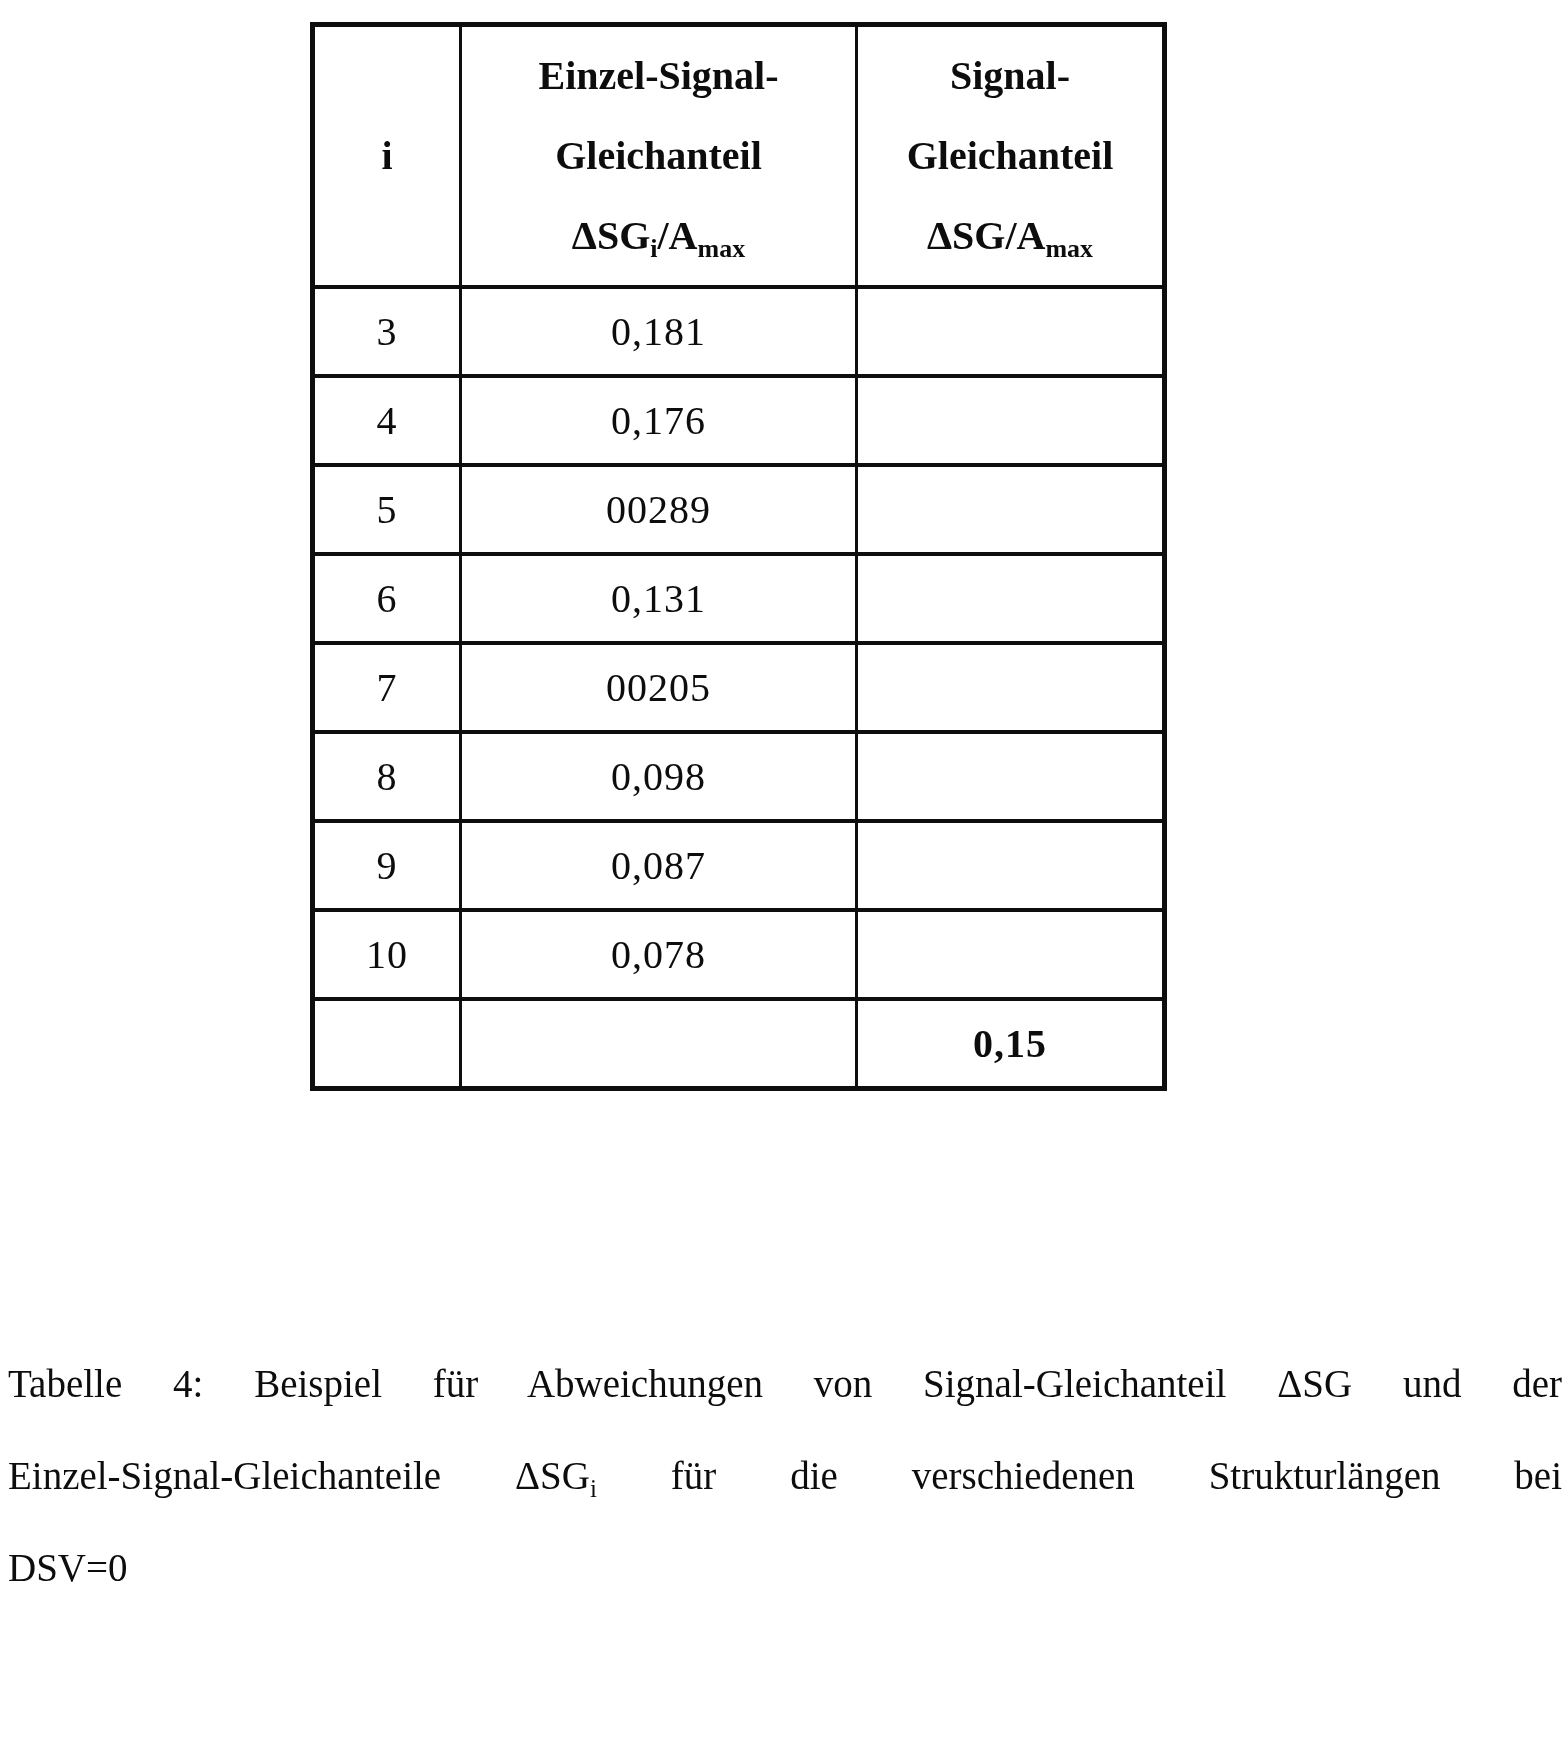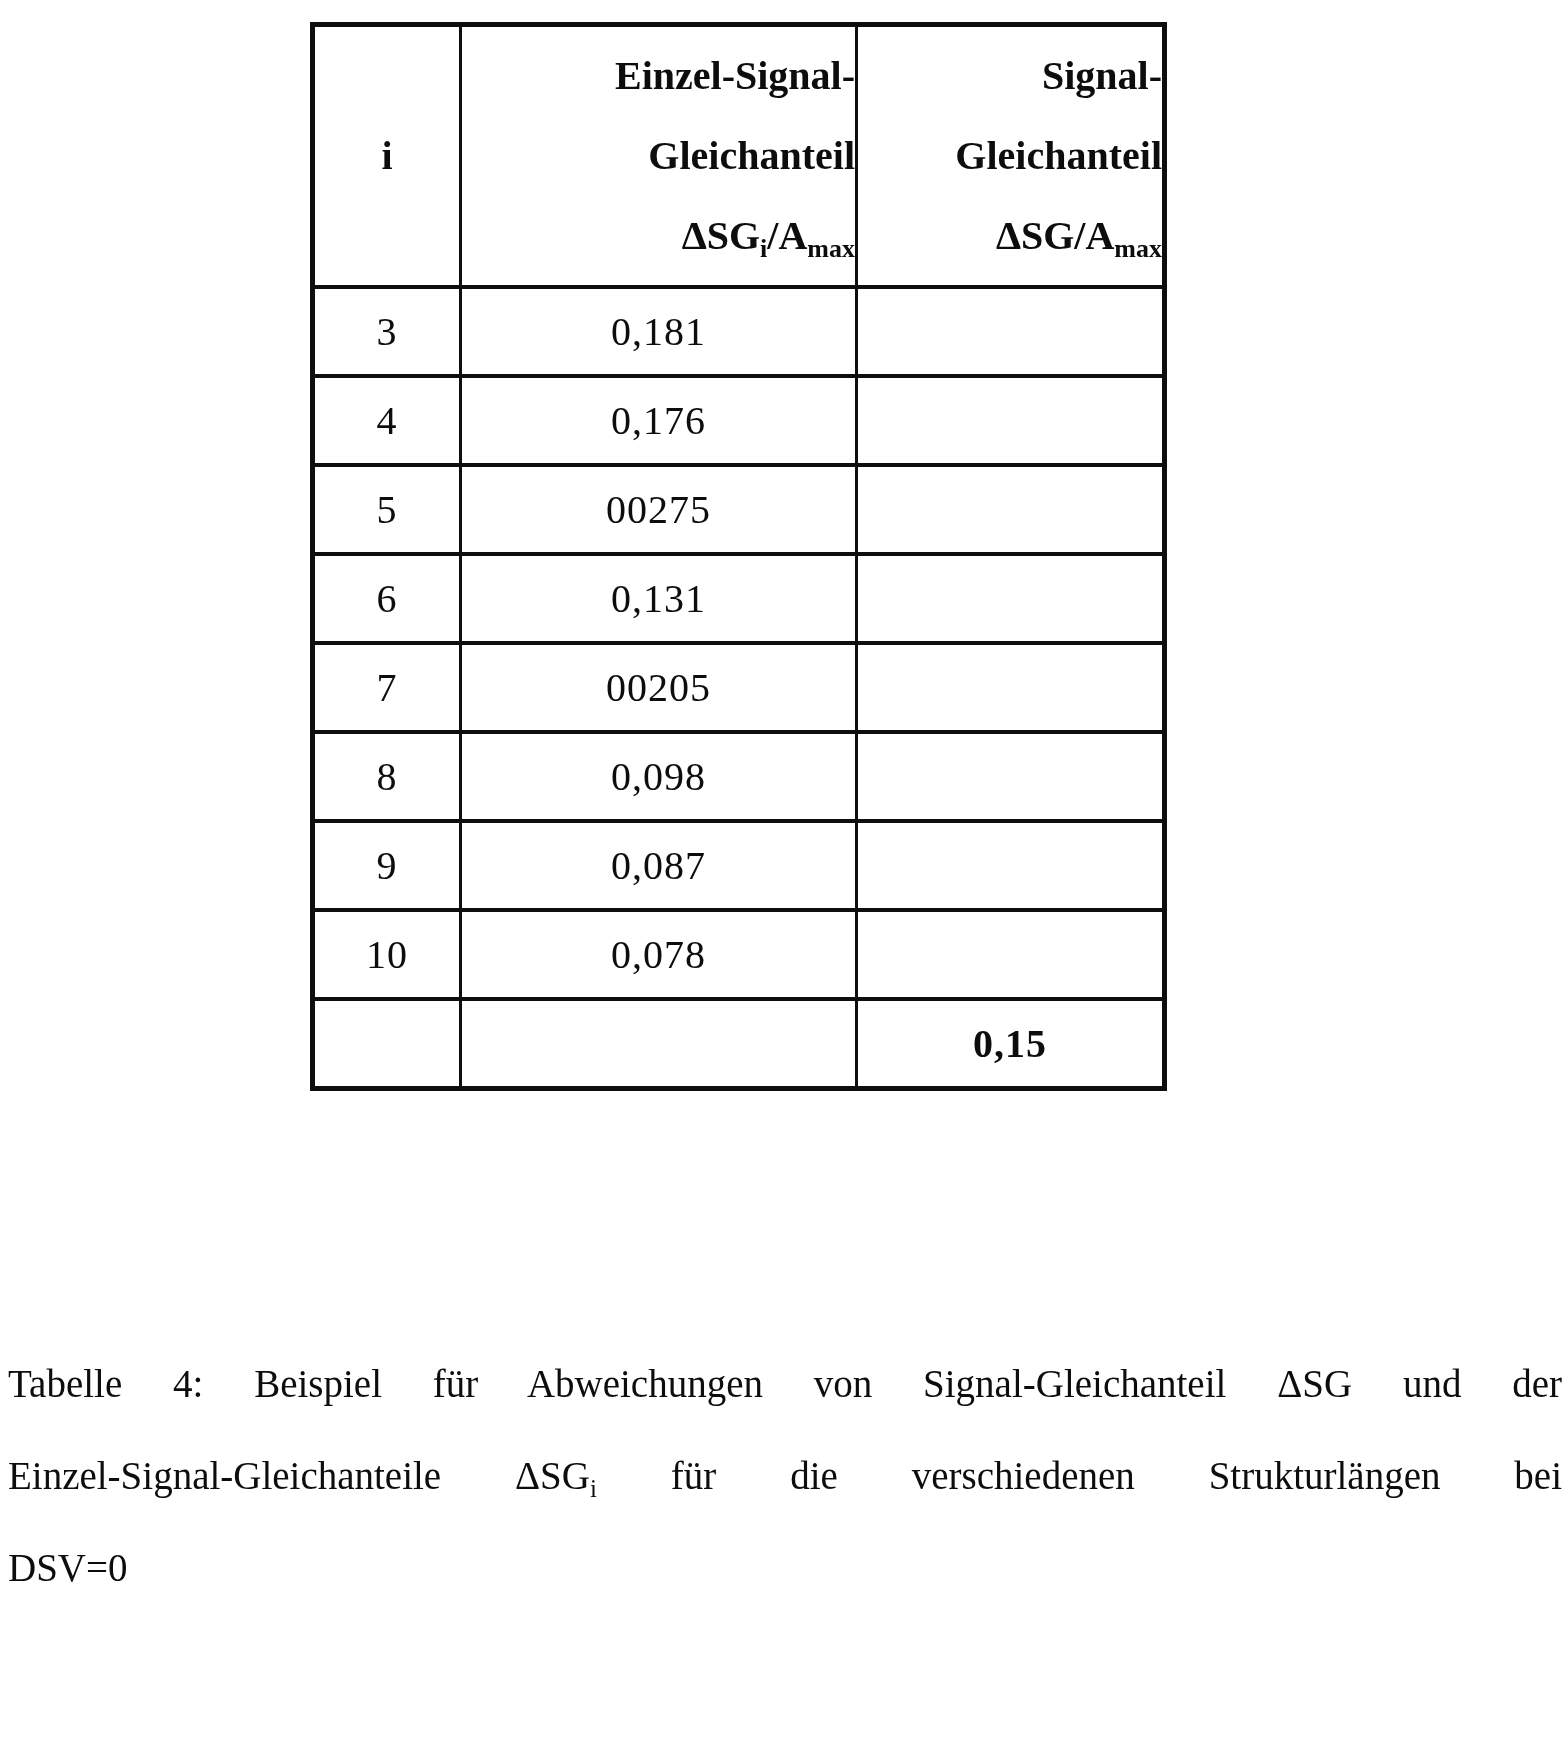--- a/index.html
+++ b/index.html
@@ -41,21 +41,21 @@
   col.c2 { width: 396px; }
   col.c3 { width: 308px; }
 
   table.t4 th {
     height: 258px;
     font-weight: bold;
     font-size: 40px;
     line-height: 80px;
     vertical-align: middle;
   }
-  table.t4 th .hline { display: block; text-align: right; }
+  table.t4 th .hline { display: block; }
   table.t4 td {
     height: 85px;
     font-size: 40px;
     letter-spacing: 1px;
   }
   .formula sub {
     font-size: 26px;
     vertical-align: -8px;
     line-height: 0;
     letter-spacing: 0;
@@ -119,21 +119,21 @@
         <td>0,181</td>
         <td></td>
       </tr>
       <tr>
         <td>4</td>
         <td>0,176</td>
         <td></td>
       </tr>
       <tr>
         <td>5</td>
-        <td>00275</td>
+        <td>00289</td>
         <td></td>
       </tr>
       <tr>
         <td>6</td>
         <td>0,131</td>
         <td></td>
       </tr>
       <tr>
         <td>7</td>
         <td>00205</td>

